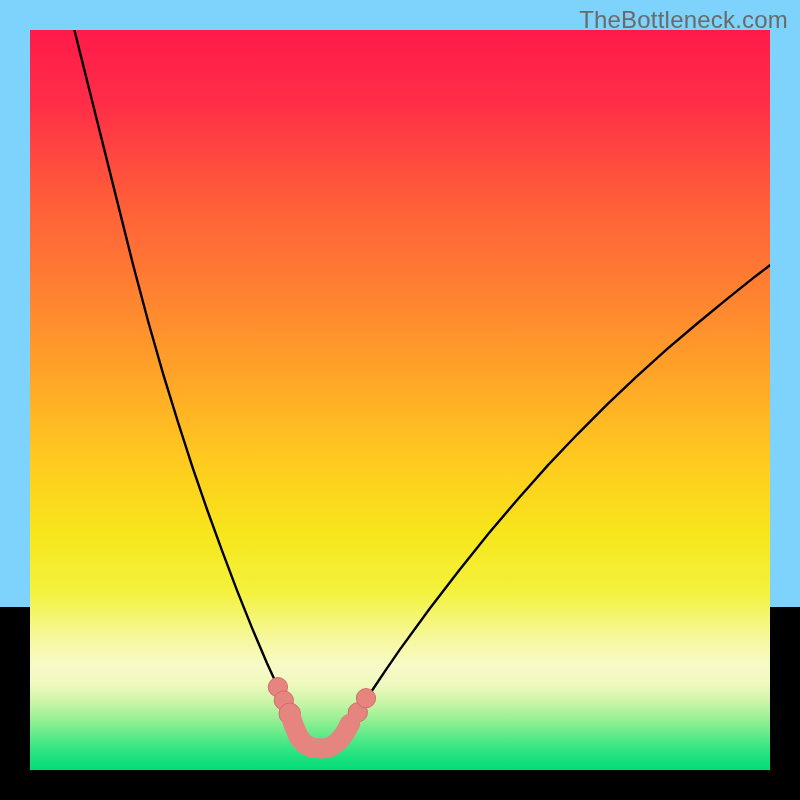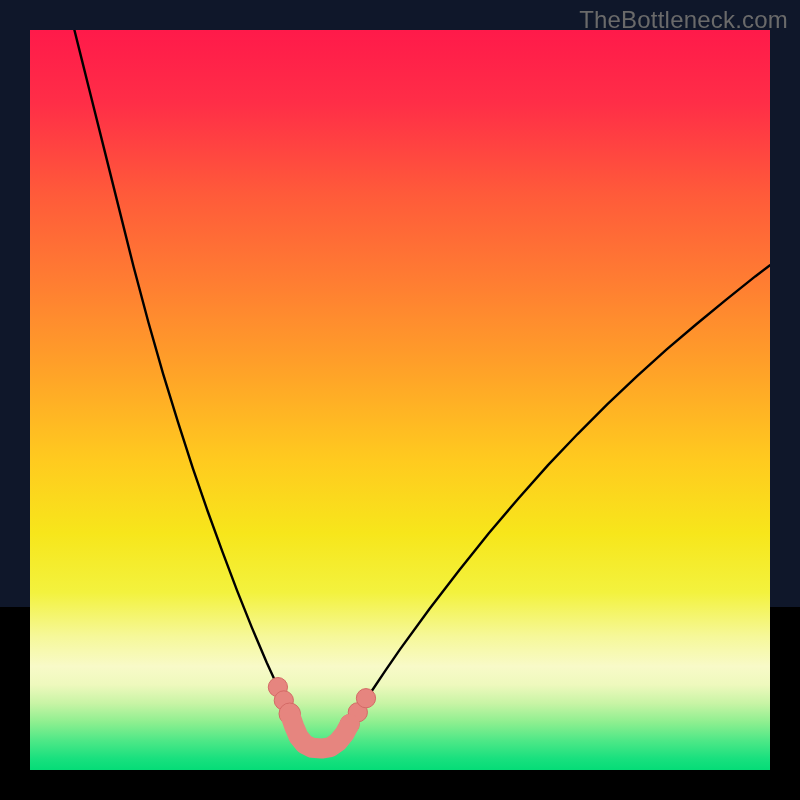--- a/index.html
+++ b/index.html
@@ -1,20 +1,20 @@
 <!DOCTYPE html>
 <html><head>
 <meta charset="utf-8">
 <style>
   * { margin: 0; padding: 0; box-sizing: border-box; }
   html, body { width: 800px; height: 800px; overflow: hidden; background: #000; }
   .frame {
     width: 800px;
     height: 607px;
-    background: #0f172a;
+    background: #7dd3fc;
     position: relative;
   }
   .attribution {
     position: absolute;
     top: 6px;
     right: 12px;
     font-family: Arial, Helvetica, sans-serif;
     font-size: 24px;
     font-weight: 400;
     color: #6a6a6a;

